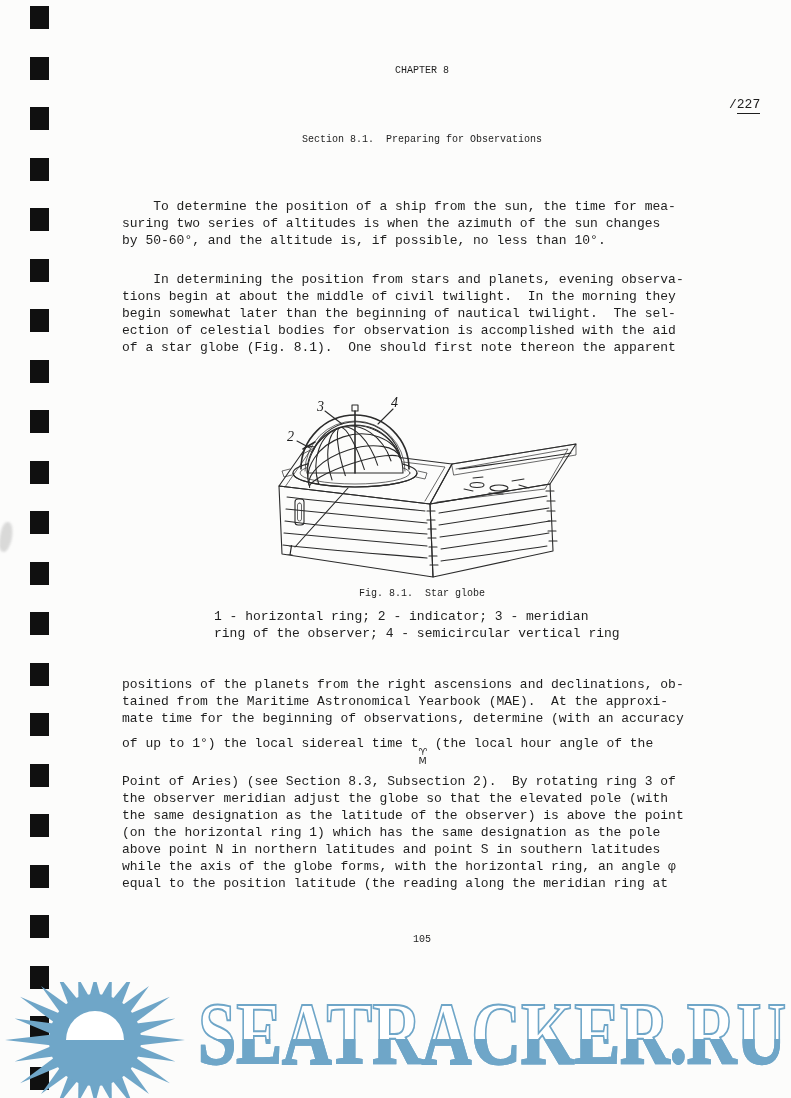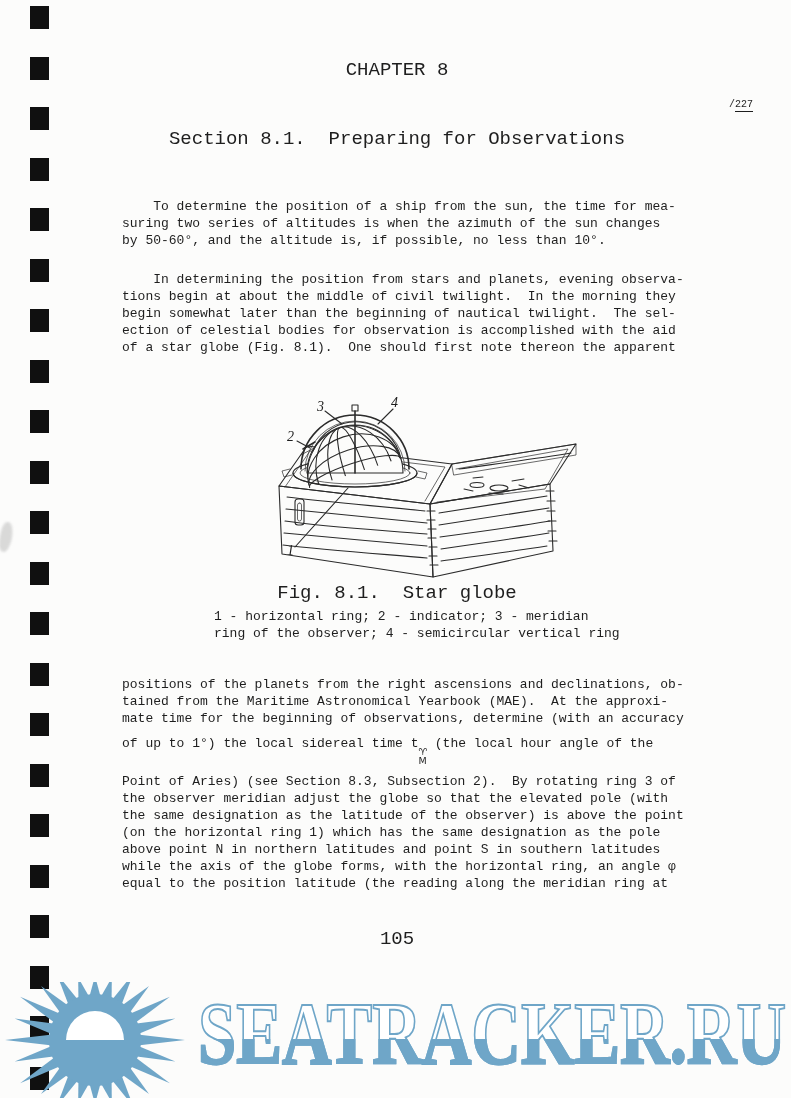--- a/index.html
+++ b/index.html
@@ -2,23 +2,23 @@
 <html style="--wm: #6fa6c8; --ink: #1e1e1e;"><head>
 <meta charset="utf-8">
 <style>
   html,body{margin:0;padding:0;}
   .page{
     position:relative; width:791px; height:1098px; overflow:hidden;
     background:#fcfcfb;
     font-family:"Liberation Mono","DejaVu Sans Mono",monospace;
     color:var(--ink,#1e1e1e);
   }
-  .h{position:absolute; left:108px; width:578px; text-align:center; font-size:19px; line-height:17px; white-space:pre;}
+  .h{position:absolute; left:133px; width:578px; text-align:center; font-size:10px; line-height:17px; white-space:pre;}
   .para{position:absolute; left:122px; font-size:13px; line-height:17px; white-space:pre;}
-  .frame-ref{position:absolute; left:729px; top:96px; font-size:10px; line-height:17px;}
+  .frame-ref{position:absolute; left:729px; top:96px; font-size:13px; line-height:17px;}
   .frame-ref .num{border-bottom:1.5px solid var(--ink,#1e1e1e); padding-bottom:1px;}
   .u{text-underline-offset:2px;}
   .line{white-space:pre;}
   .line.tall{padding:8px 0 8px 0;}
   .stk{display:inline-flex; flex-direction:column; align-items:center;
        vertical-align:-8px; font-size:9.5px; line-height:8.5px;
        font-family:"DejaVu Sans","Liberation Sans",sans-serif;}
   .film-mark{position:absolute; background:#101010;}
   .smudge{position:absolute; left:0px; top:522px; width:12px; height:30px;
           background:rgba(110,110,110,0.25); border-radius:40% 60% 50% 50%;

